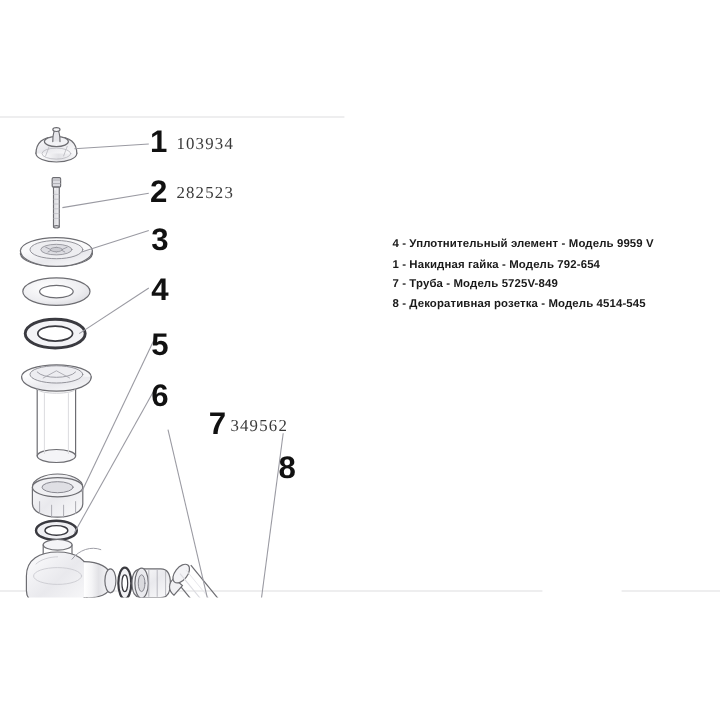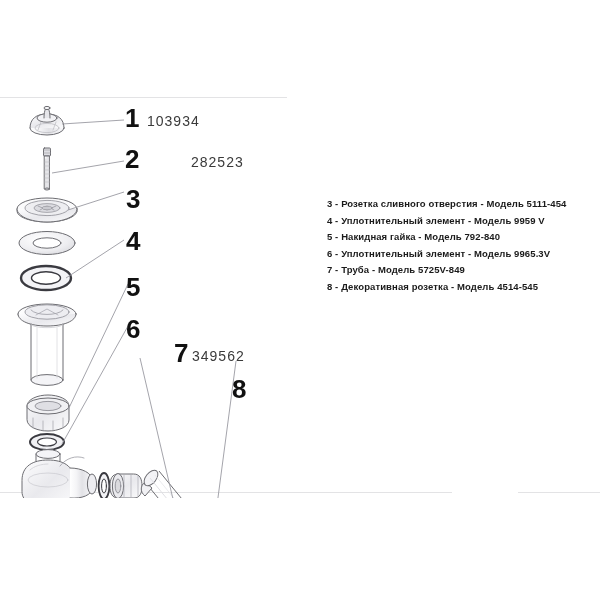--- a/index.html
+++ b/index.html
@@ -33,21 +33,21 @@
     color:#111111;
     font-family:"Liberation Sans", sans-serif;
     font-weight:700;
     font-size:26px;
     line-height:1;
     letter-spacing:0px;
   }
   .partnum{
     position:absolute;
     color:#3a3a3a;
-    font-family:Liberation Sans, sans-serif;
+    font-family:Liberation Serif, serif;
     font-weight:400;
     font-size:14px;
     line-height:1;
     letter-spacing:1px;
   }
   
   #legend{
     position:absolute;
     left:327px;top:196px;
     width:262px;
@@ -226,37 +226,35 @@
       <path d="M62 356 L128 238"></path>
       <path d="M176 424 L140 270"></path>
       <path d="M214 440 L236 273"></path>
     </g>
   </svg>
 
   <div class="callout" style="left:125px;top:105px;">1</div>
   <div class="partnum" style="left:147px;top:114px;">103934</div>
 
   <div class="callout" style="left:125px;top:146px;">2</div>
-  <div class="partnum" style="left:147px;top:155px;margin-left:44px;">282523</div>
+  <div class="partnum" style="left:147px;top:155px;">282523</div>
 
   <div class="callout" style="left:126px;top:186px;">3</div>
 
   <div class="callout" style="left:126px;top:228px;">4</div>
 
   <div class="callout" style="left:126px;top:274px;">5</div>
 
   <div class="callout" style="left:126px;top:316px;">6</div>
 
   <div class="callout" style="left:174px;top:340px;">7</div>
   <div class="partnum" style="left:192px;top:349px;">349562</div>
 
   <div class="callout" style="left:232px;top:376px;">8</div>
 
   <div id="legend">
-    <div class="legend-row">3 - Розетка сливного отверстия - Модель 5111-454</div>
     <div class="legend-row">4 - Уплотнительный элемент - Модель 9959 V</div>
-    <div class="legend-row">5 - Накидная гайка - Модель 792-840</div>
-    <div class="legend-row">6 - Уплотнительный элемент - Модель 9965.3V</div>
+    <div class="legend-row">1 - Накидная гайка - Модель 792-654</div>
     <div class="legend-row">7 - Труба - Модель 5725V-849</div>
     <div class="legend-row">8 - Декоративная розетка - Модель 4514-545</div>
   </div>
 
 </div>
 
 </body></html>

